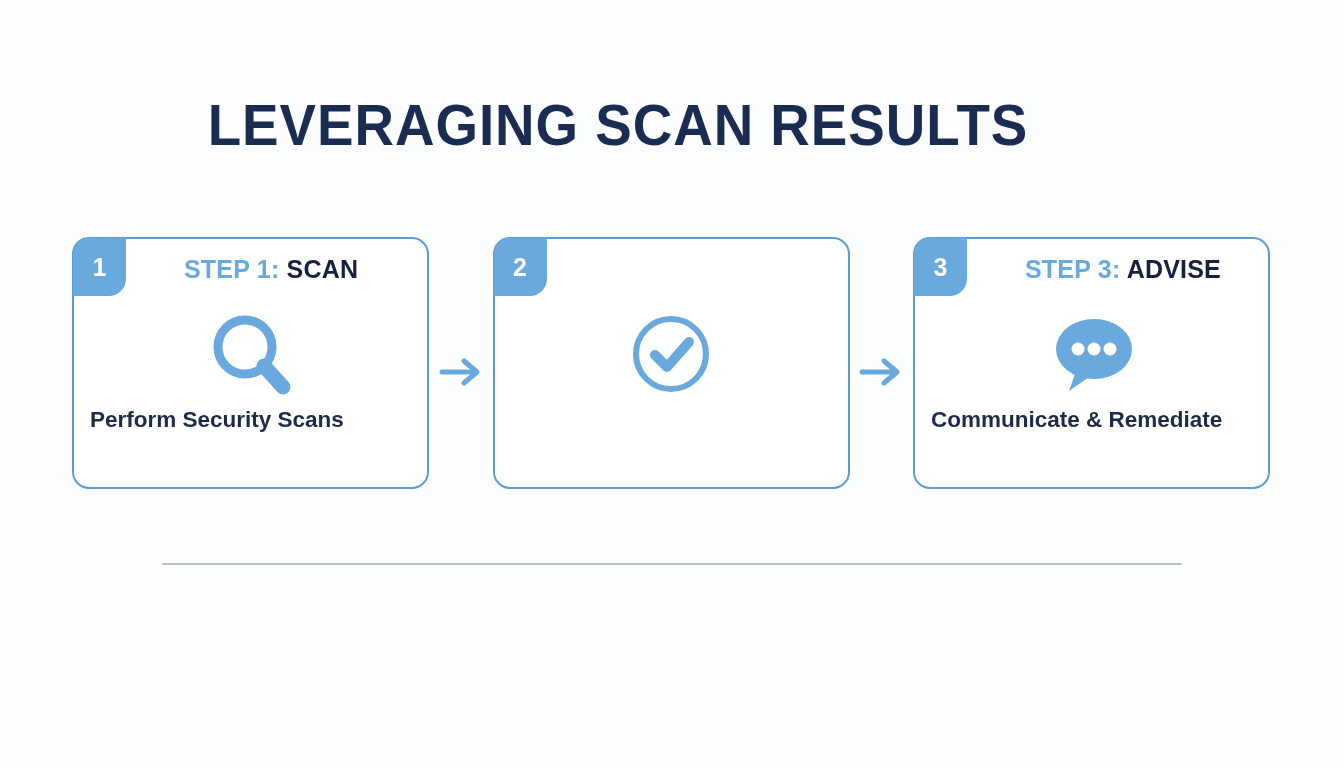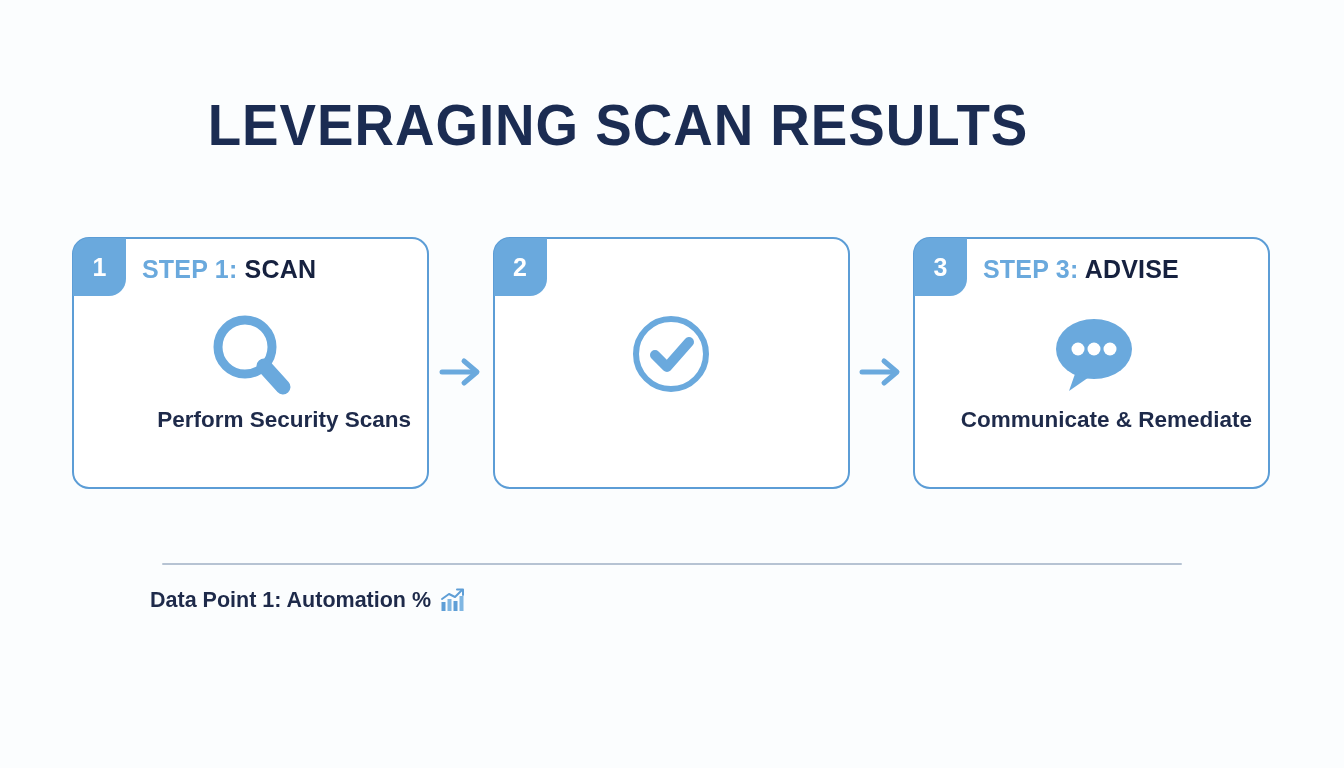--- a/index.html
+++ b/index.html
@@ -84,40 +84,40 @@
 
   .step-header {
     position: absolute;
     top: 16px;
     left: 68px;
     font-size: 25px;
     font-weight: bold;
     letter-spacing: 0.2px;
     white-space: nowrap;
   }
-  .step-header .step-kicker { color: #6aa9dd; }
+  .step-header .step-kicker { color: #6aa9dd; margin-left: 42px; }
   .step-header .step-word   { color: #16213f; text-align: right; }
 
   .step-icon {
     position: absolute;
     top: 72px;
     left: 0;
     width: 100%;
     height: 86px;
     display: flex;
     align-items: center;
     justify-content: center;
   }
 
   .step-caption {
     position: absolute;
     top: 168px;
     left: 16px;
     right: 16px;
-    text-align: right;
+    text-align: left;
     font-size: 22.5px;
     font-weight: bold;
     color: #1e2a4a;
     line-height: 1.16;
   }
 
   
   .step-arrow {
     flex: 0 0 auto;
     width: 60px;
@@ -225,31 +225,18 @@
       </div>
       <div class="step-caption">Communicate &amp; Remediate</div>
     </div>
 
   </div>
 
   <div class="divider"></div>
 
   <div class="datapoints">
 
-    <div class="datapoint">
-      <span>Data Point 1: Automation %</span>
-      <span class="dp-icon">
-        <svg width="25" height="25" viewBox="0 0 25 25" aria-hidden="true">
-          <rect x="1.5" y="14" width="4" height="9" fill="#5e9ed6"></rect>
-          <rect x="7.5" y="11" width="4" height="12" fill="#7fb6e2"></rect>
-          <rect x="13.5" y="13" width="4" height="10" fill="#5e9ed6"></rect>
-          <rect x="19.5" y="8" width="4" height="15" fill="#7fb6e2"></rect>
-          <polyline points="2,11 9,6 15,9 22,2" fill="none" stroke="#5e9ed6" stroke-width="2" stroke-linecap="round" stroke-linejoin="round"></polyline>
-          <polyline points="17,1.5 23,1.5 23,7" fill="none" stroke="#5e9ed6" stroke-width="2" stroke-linecap="round" stroke-linejoin="round"></polyline>
-        </svg>
-      </span>
-    </div>
 
 
 
   </div>
 
 </div>
 
 </body></html>

